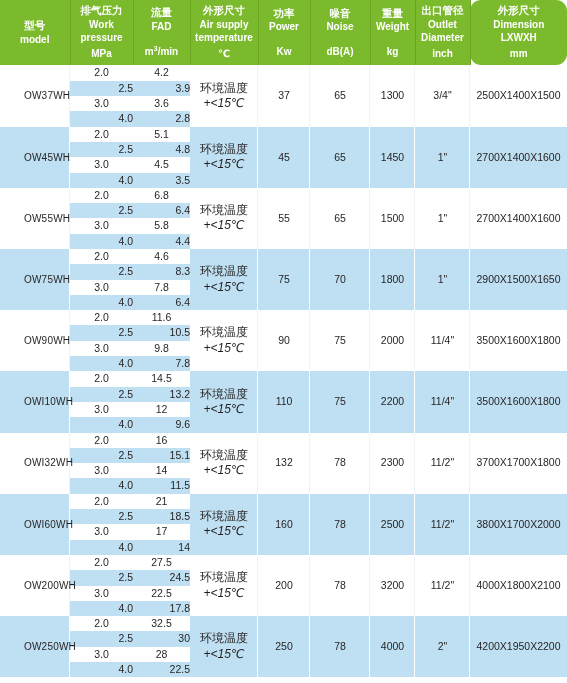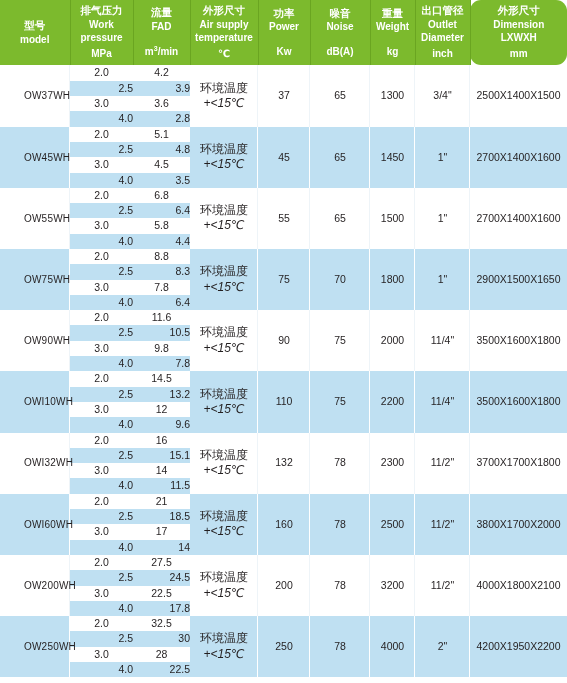--- a/index.html
+++ b/index.html
@@ -218,21 +218,21 @@
         <td class="col-pressure band-off">3.0</td>
         <td class="col-flow band-off">5.8</td>
       </tr>
       <tr class="blk-white sub-row">
         <td class="col-pressure band-on">4.0</td>
         <td class="col-flow band-on">4.4</td>
       </tr>
       <tr class="blk-blue sub-row">
         <td class="col-model sep" rowspan="4">OW75WH</td>
         <td class="col-pressure band-off">2.0</td>
-        <td class="col-flow band-off">8.8</td>
+        <td class="col-flow band-off">4.6</td>
         <td class="col-temp sep" rowspan="4">
           <span class="t1">环境温度</span>
           <span class="t2">+&lt;15℃</span>
         </td>
         <td class="col-power sep" rowspan="4">75</td>
         <td class="col-noise sep" rowspan="4">70</td>
         <td class="col-weight sep" rowspan="4">1800</td>
         <td class="col-outlet sep" rowspan="4">1"</td>
         <td class="col-dim" rowspan="4">2900X1500X1650</td>
       </tr>

